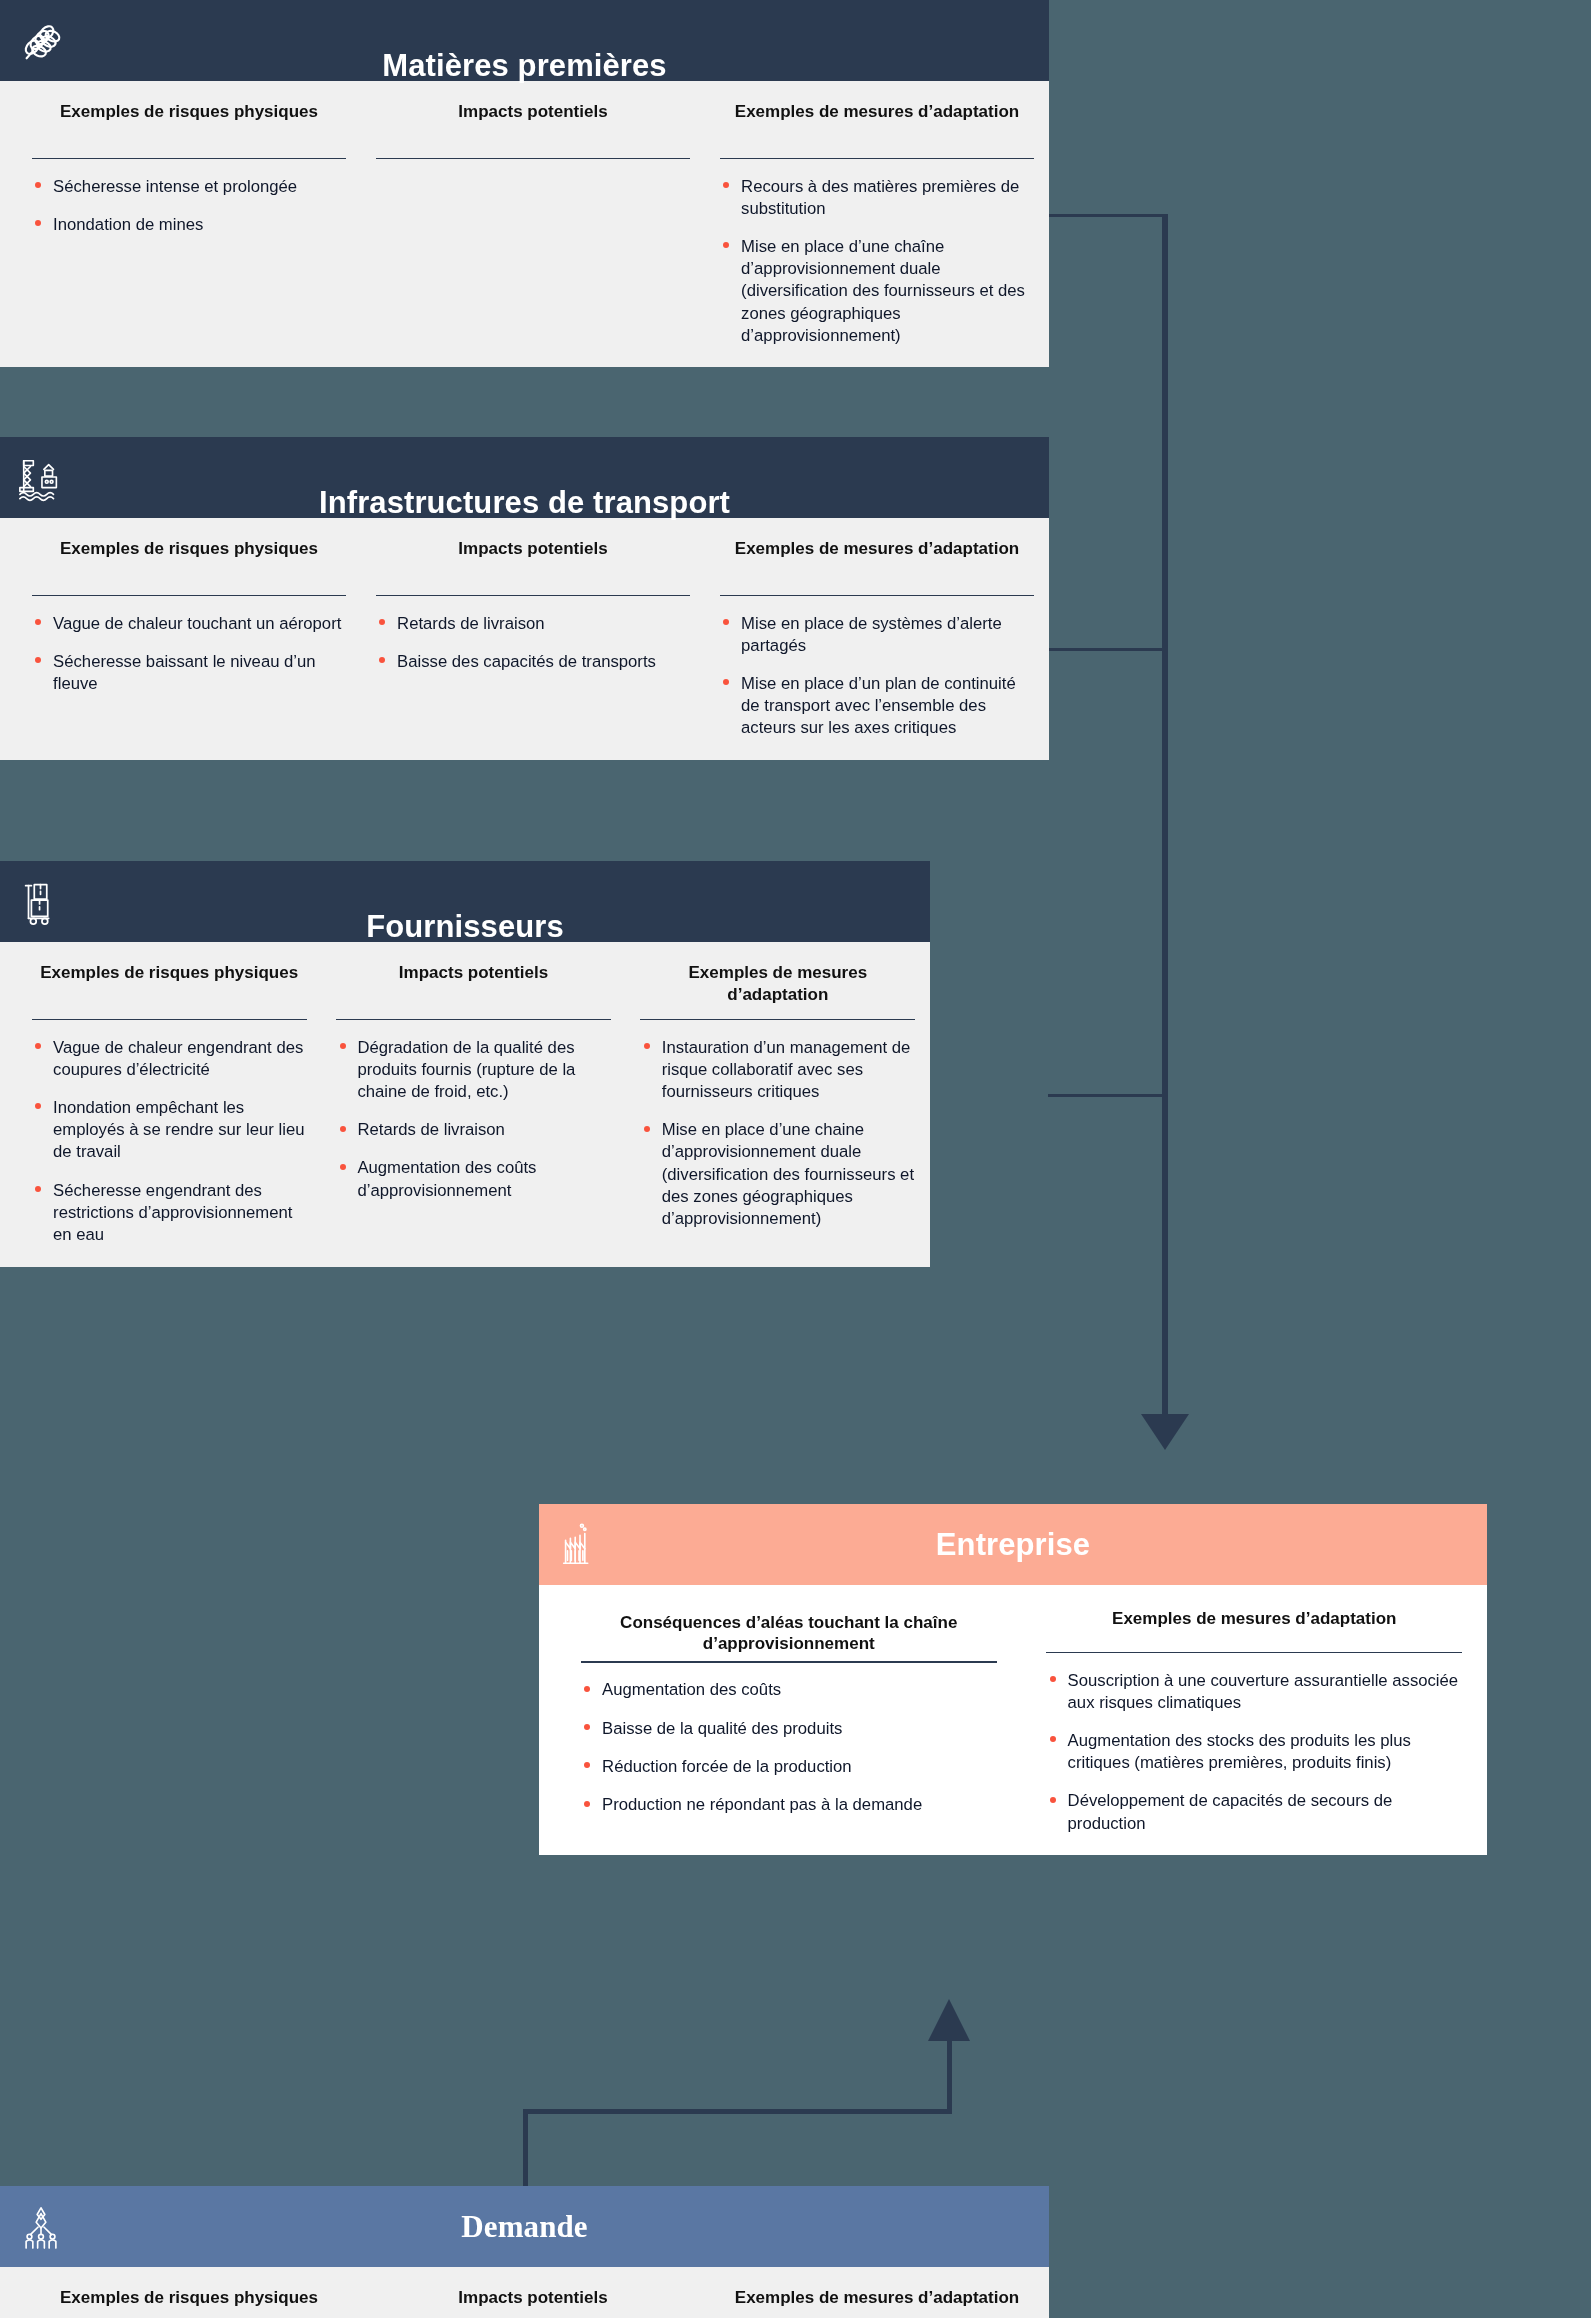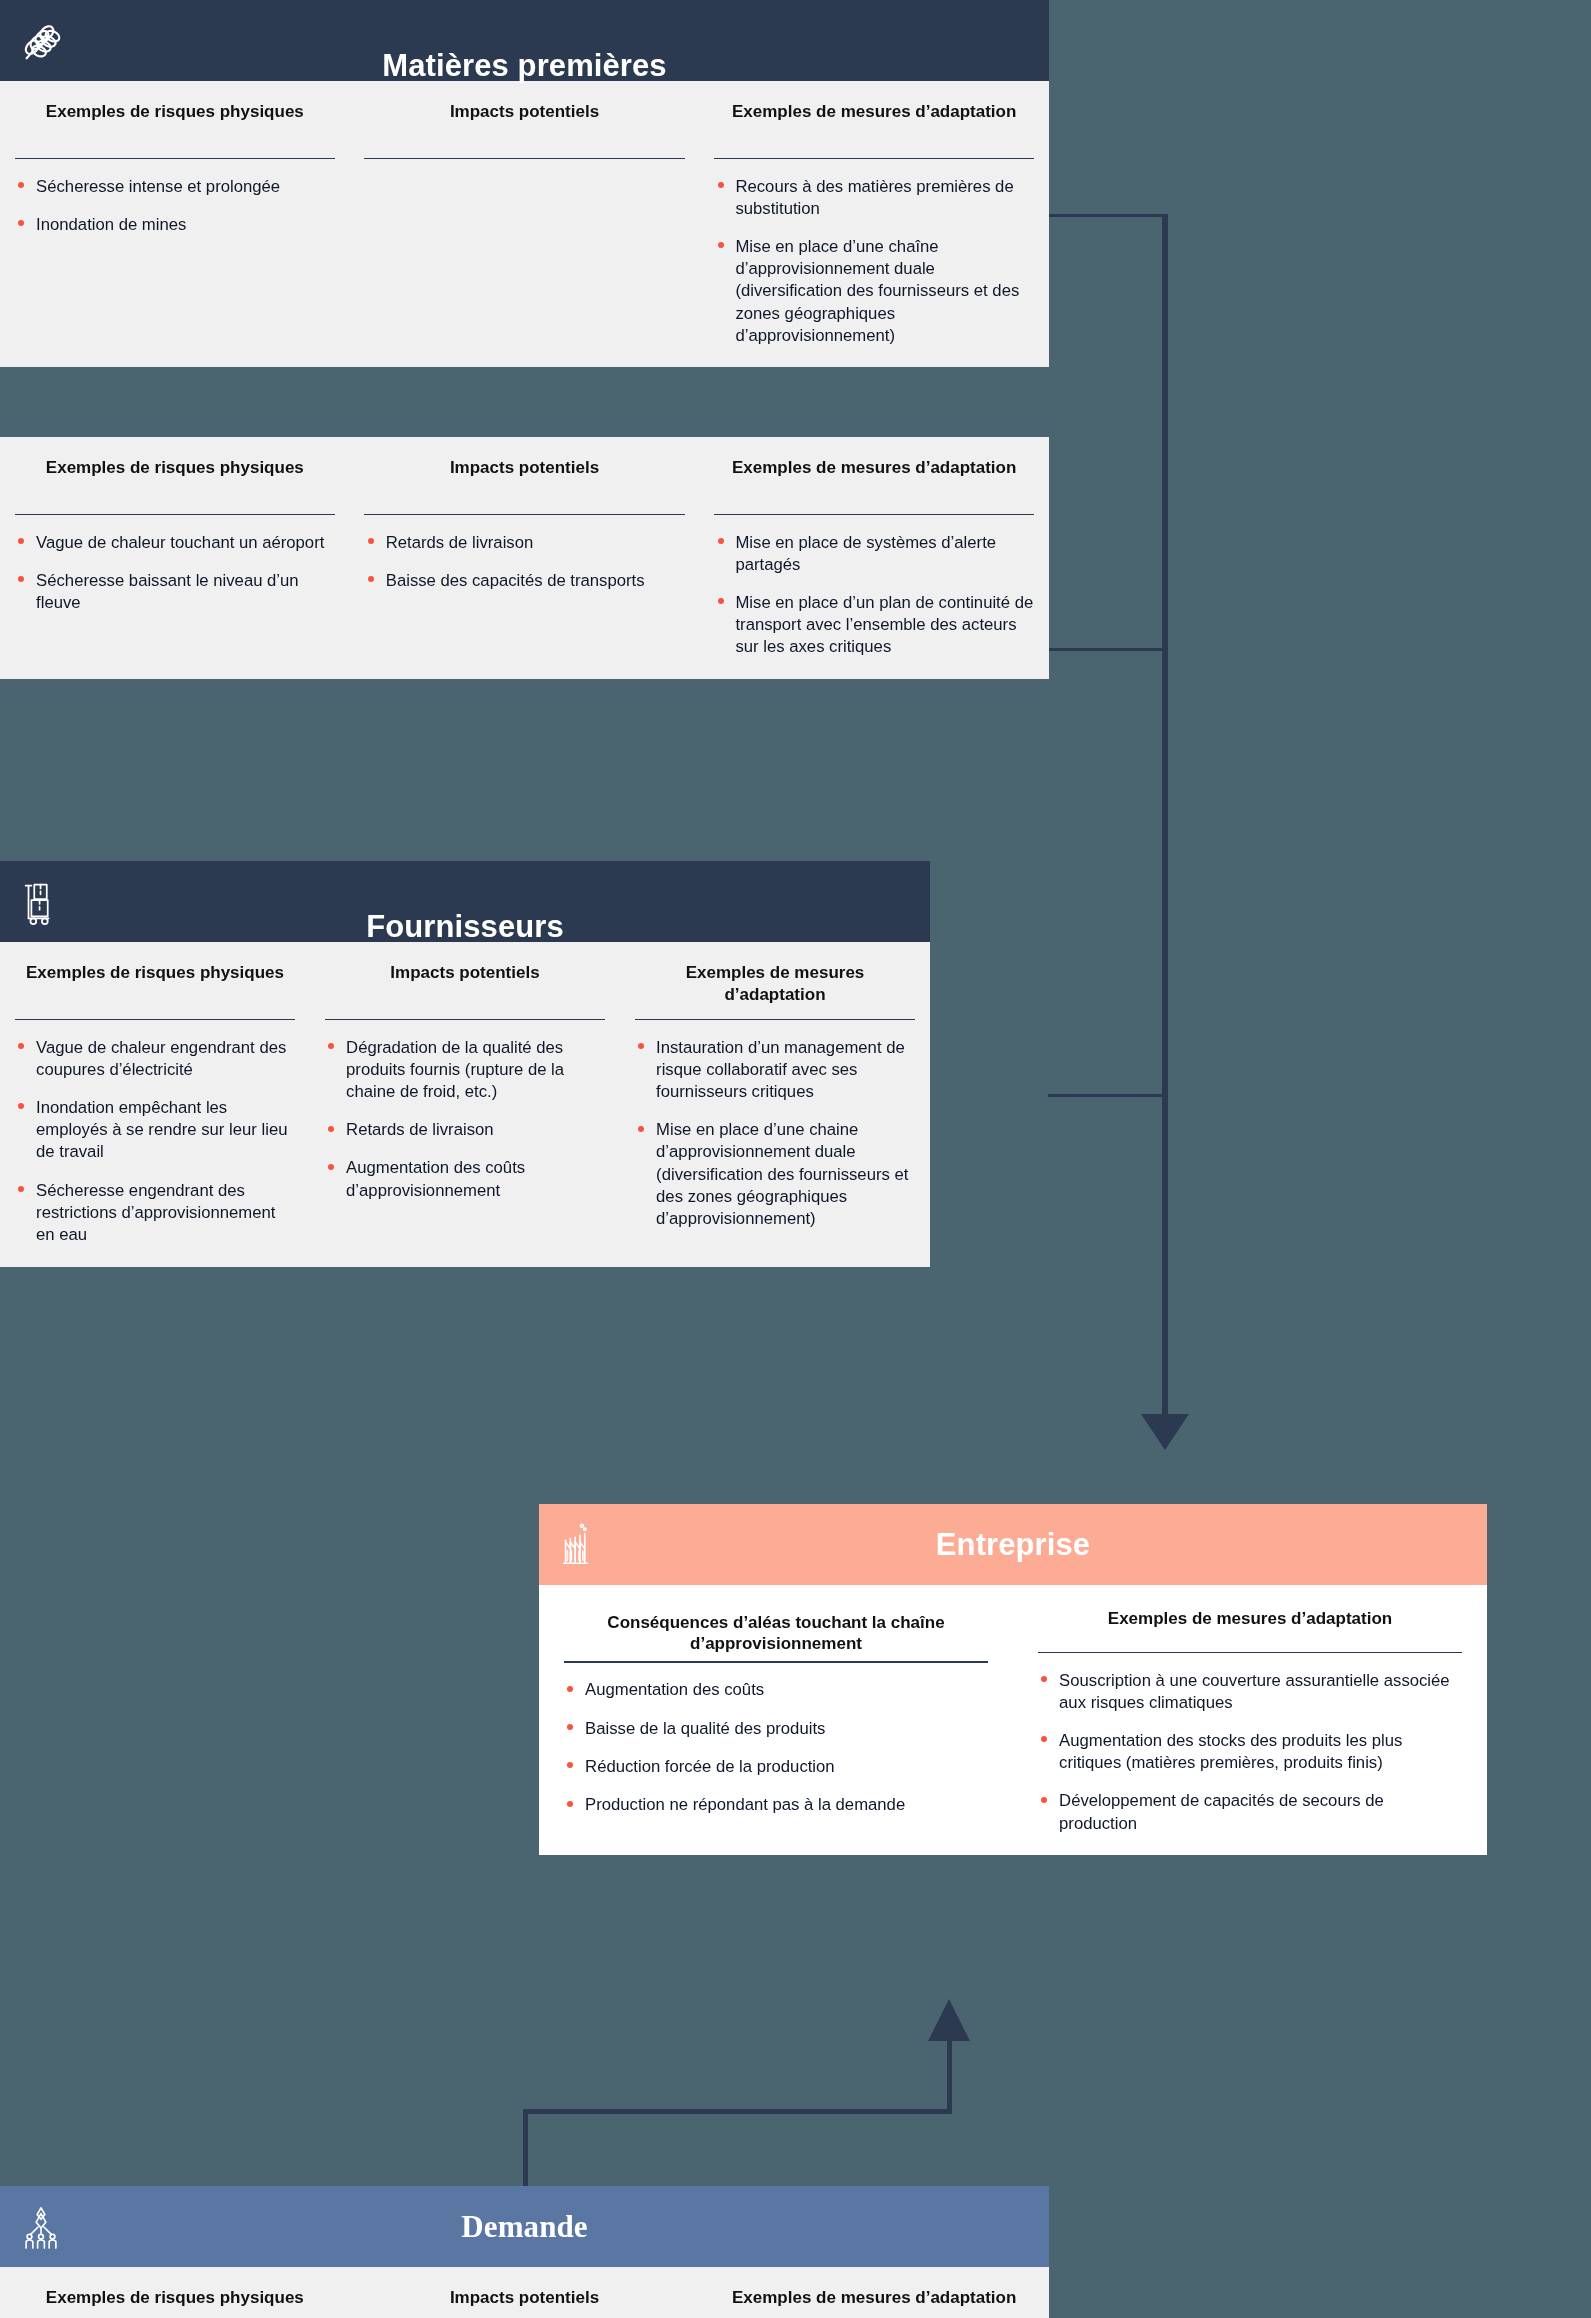--- a/index.html
+++ b/index.html
@@ -37,21 +37,21 @@
   .card-head.coral{ background:#fcab94; }
   .card-head.blue{ background:#5a77a3;font-family:Liberation Serif, serif; }
   .card-head .title{
     color:#ffffff; font-weight:700; letter-spacing:0.1px;
     font-size:31px; line-height:1;
   }
   .card-head .hicon{
     position:absolute; left:16.7px; top:50%; transform:translateY(-50%);
     width:48px; height:48px; display:block;
   }
-  .card-body{ display:flex; padding:0 0 20.4px 0; }
+  .card-body{ display:flex; padding:0 0 20.4px 0;margin-left:17px; }
   .col{ flex:1 1 0; padding:0 12px; position:relative; }
   .col + .col::before{
     content:""; position:absolute; left:0; top:16px; bottom:9.3px; width:0.9px;
   }
   .col-title{
     text-align:center; font-weight:700; font-size:17px; line-height:1.26;
     color:#111; padding:20.4px 4.6px 0 4.6px; min-height:70px;
   }
   .rule{ height:1.4px; background:#2b3a50; margin:6.5px 2.8px 0 2.8px; }
   ul{ list-style:none; margin:16.7px 0 0 0; padding:0 3.7px 0 2.8px; }
@@ -120,20 +120,39 @@
         <div class="rule"></div>
         <ul>
           <li>Recours à des matières premières de substitution</li>
           <li>Mise en place d’une chaîne d’approvisionnement duale (diversification des fournisseurs et des zones géographiques d’approvisionnement)</li>
         </ul>
       </div>
     </div>
   </div>
 
   <div class="card" style="left:0; top:437px; width:1049px;">
+    <div class="card-head dark">
+      <span class="hicon">
+        <svg viewBox="0 0 100 100" width="48" height="48" fill="none" stroke="#fff" stroke-width="3.4" stroke-linecap="round" stroke-linejoin="round">
+          <path d="M14 14 H34 V24 H14 Z"></path>
+          <path d="M14 14 V76"></path>
+          <path d="M14 26 L28 40 L14 54 L28 68"></path>
+          <path d="M28 26 L14 40 L28 54 L14 68"></path>
+          <path d="M6 70 H34 V78 H6 Z"></path>
+          <path d="M56 32 L66 22 L76 32"></path>
+          <path d="M58 34 H74 V46 H58 Z"></path>
+          <path d="M52 48 H82 V70 H52 Z"></path>
+          <circle cx="62" cy="58" r="3"></circle>
+          <circle cx="72" cy="58" r="3"></circle>
+          <path d="M6 84 q7 -7 14 0 t14 0 t14 0 t14 0 t14 0"></path>
+          <path d="M6 93 q7 -7 14 0 t14 0 t14 0 t14 0 t14 0"></path>
+        </svg>
+      </span>
+      <span class="title">Infrastructures de transport</span>
+    </div>
     <div class="card-body">
       <div class="col">
         <div class="col-title">Exemples de risques physiques</div>
         <div class="rule"></div>
         <ul>
           <li>Vague de chaleur touchant un aéroport</li>
           <li>Sécheresse baissant le niveau d’un fleuve</li>
         </ul>
       </div>
       <div class="col">

